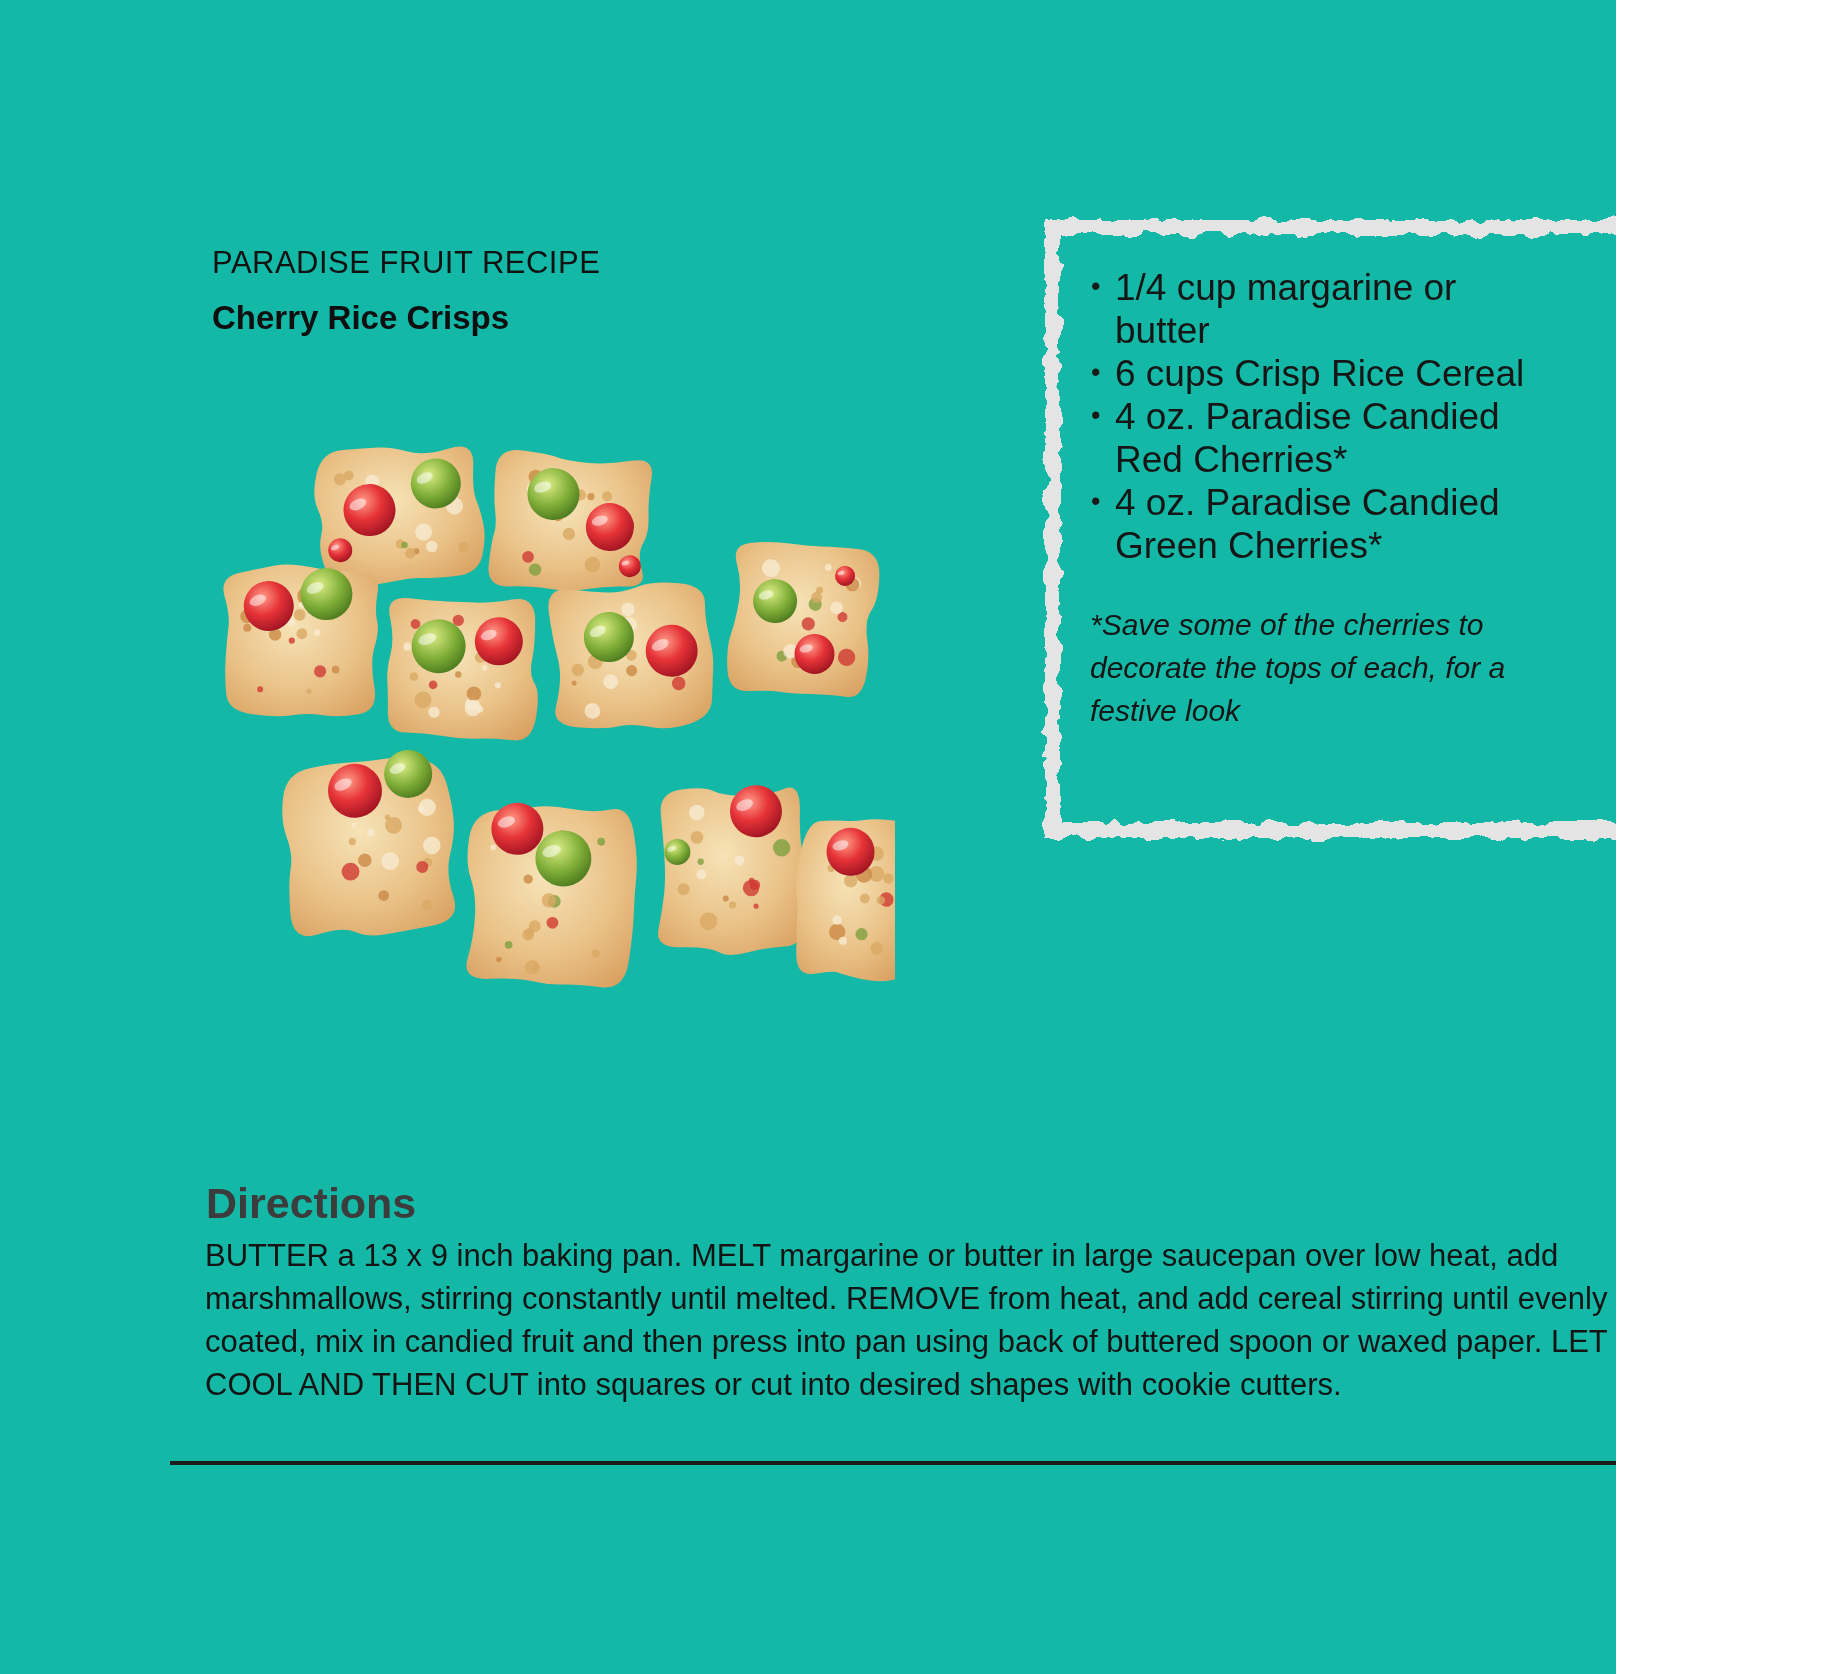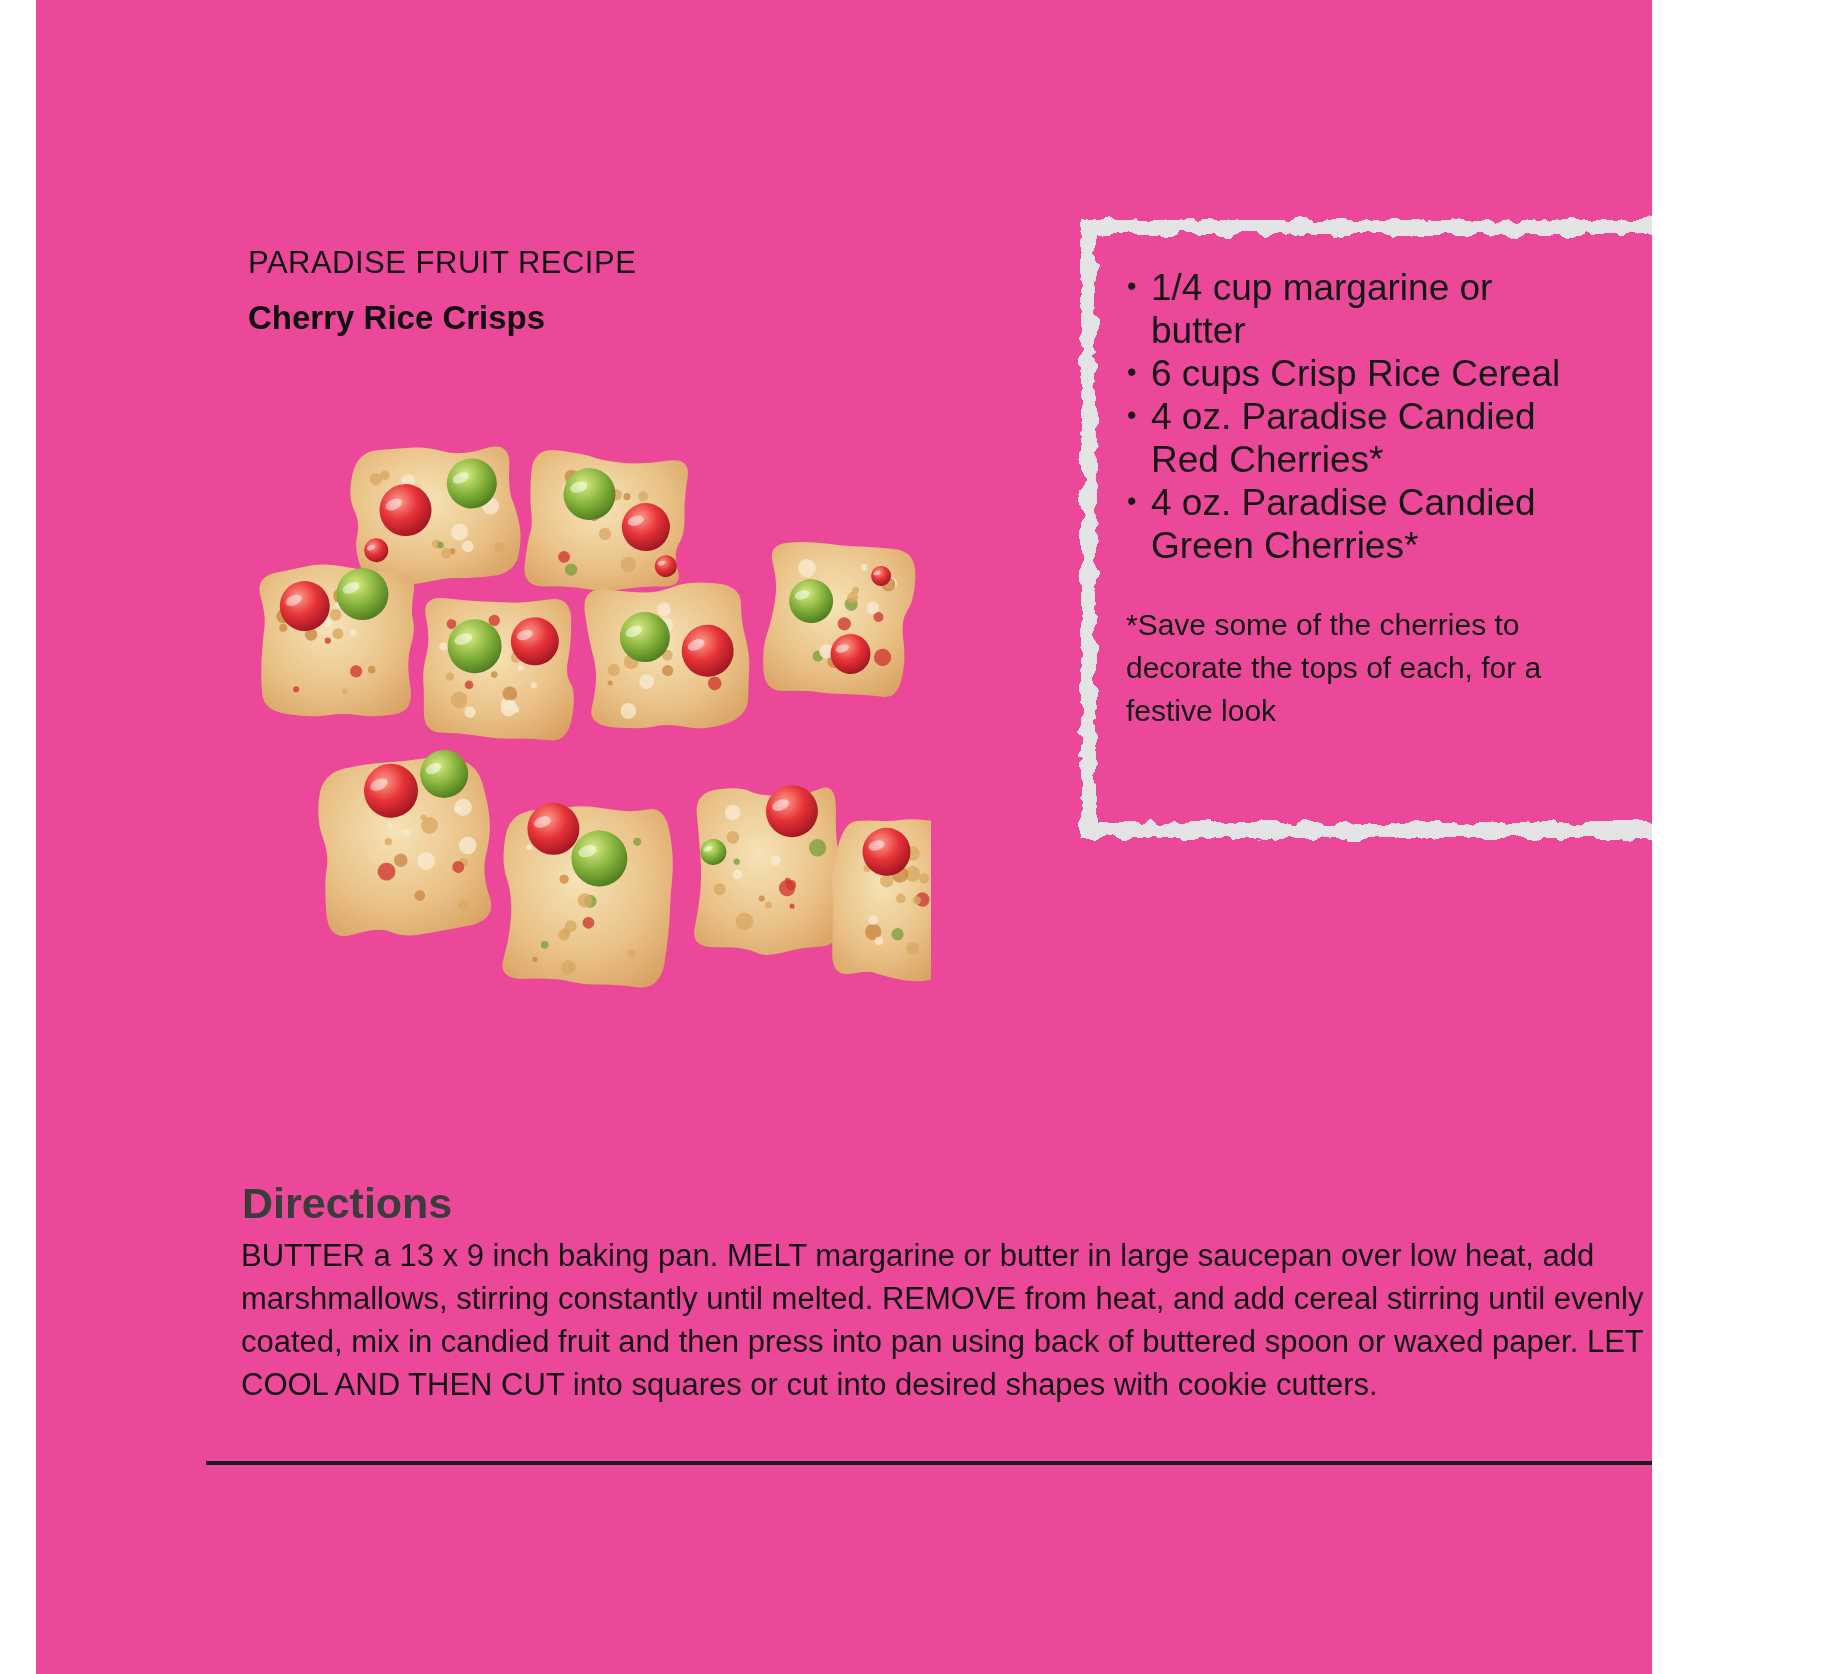--- a/index.html
+++ b/index.html
@@ -1,44 +1,43 @@
 <!DOCTYPE html>
 <html><head>
 <meta charset="utf-8">
 <style>
   html,body{margin:0;padding:0;background:#ffffff;}
   .page{
     position:relative;
     width:1616px;height:1674px;
-    background:#ec4899;
+    background:#14b8a6;
     font-family:"Liberation Sans", sans-serif;
     color:#131313;
     overflow:hidden;
-    margin-left:36px;
   }
   
   .header{position:absolute;left:212px;top:244px;}
   .kicker{font-size:31px;line-height:37px;color:#121212;letter-spacing:.5px;}
   .title{font-size:33px;line-height:46px;font-weight:700;color:#0f0f0f;margin-top:14px;}
   
   .photo{position:absolute;left:205px;top:428px;width:690px;height:585px;}
   
   .ing-box{position:absolute;left:1045px;top:220px;width:633px;height:618px;box-sizing:border-box;}
   .ing-frame{
     position:absolute;inset:0;
     border:15px solid #e4e4e4;
     filter:url(#rough-edge);
     pointer-events:none;
   }
   .ing-content{position:absolute;left:45px;top:46px;right:40px;}
   .ing-heading{font-size:32px;line-height:38px;font-weight:700;color:#0f0f0f;margin:0 0 30px 0;}
   .ing-list{list-style:none;margin:0;padding:0;width:460px;font-size:37px;line-height:43px;color:#161616;}
   .ing-list li{position:relative;padding-left:25px;}
   .ing-list li::before{content:"\2022";position:absolute;left:1px;top:-1px;font-size:27px;color:#1a1a1a;}
-  .ing-note{font-size:30px;line-height:43px;color:#161616;margin-top:36px;width:450px;}
+  .ing-note{font-size:30px;line-height:43px;font-style:italic;color:#161616;margin-top:36px;width:450px;}
   
   .dir-heading{position:absolute;left:206px;top:1148px;font-size:43px;line-height:38px;font-weight:700;color:#3c3c3c;}
   .dir-text{position:absolute;left:205px;top:1203px;width:1456px;font-size:31px;line-height:43px;color:#141414;}
   
   .bottom-rule{position:absolute;left:170px;top:1461px;width:1476px;height:4px;background:#1c1c1c;}
   .svgdefs{position:absolute;width:0;height:0;}
 </style>
 </head>
 <body>
 

